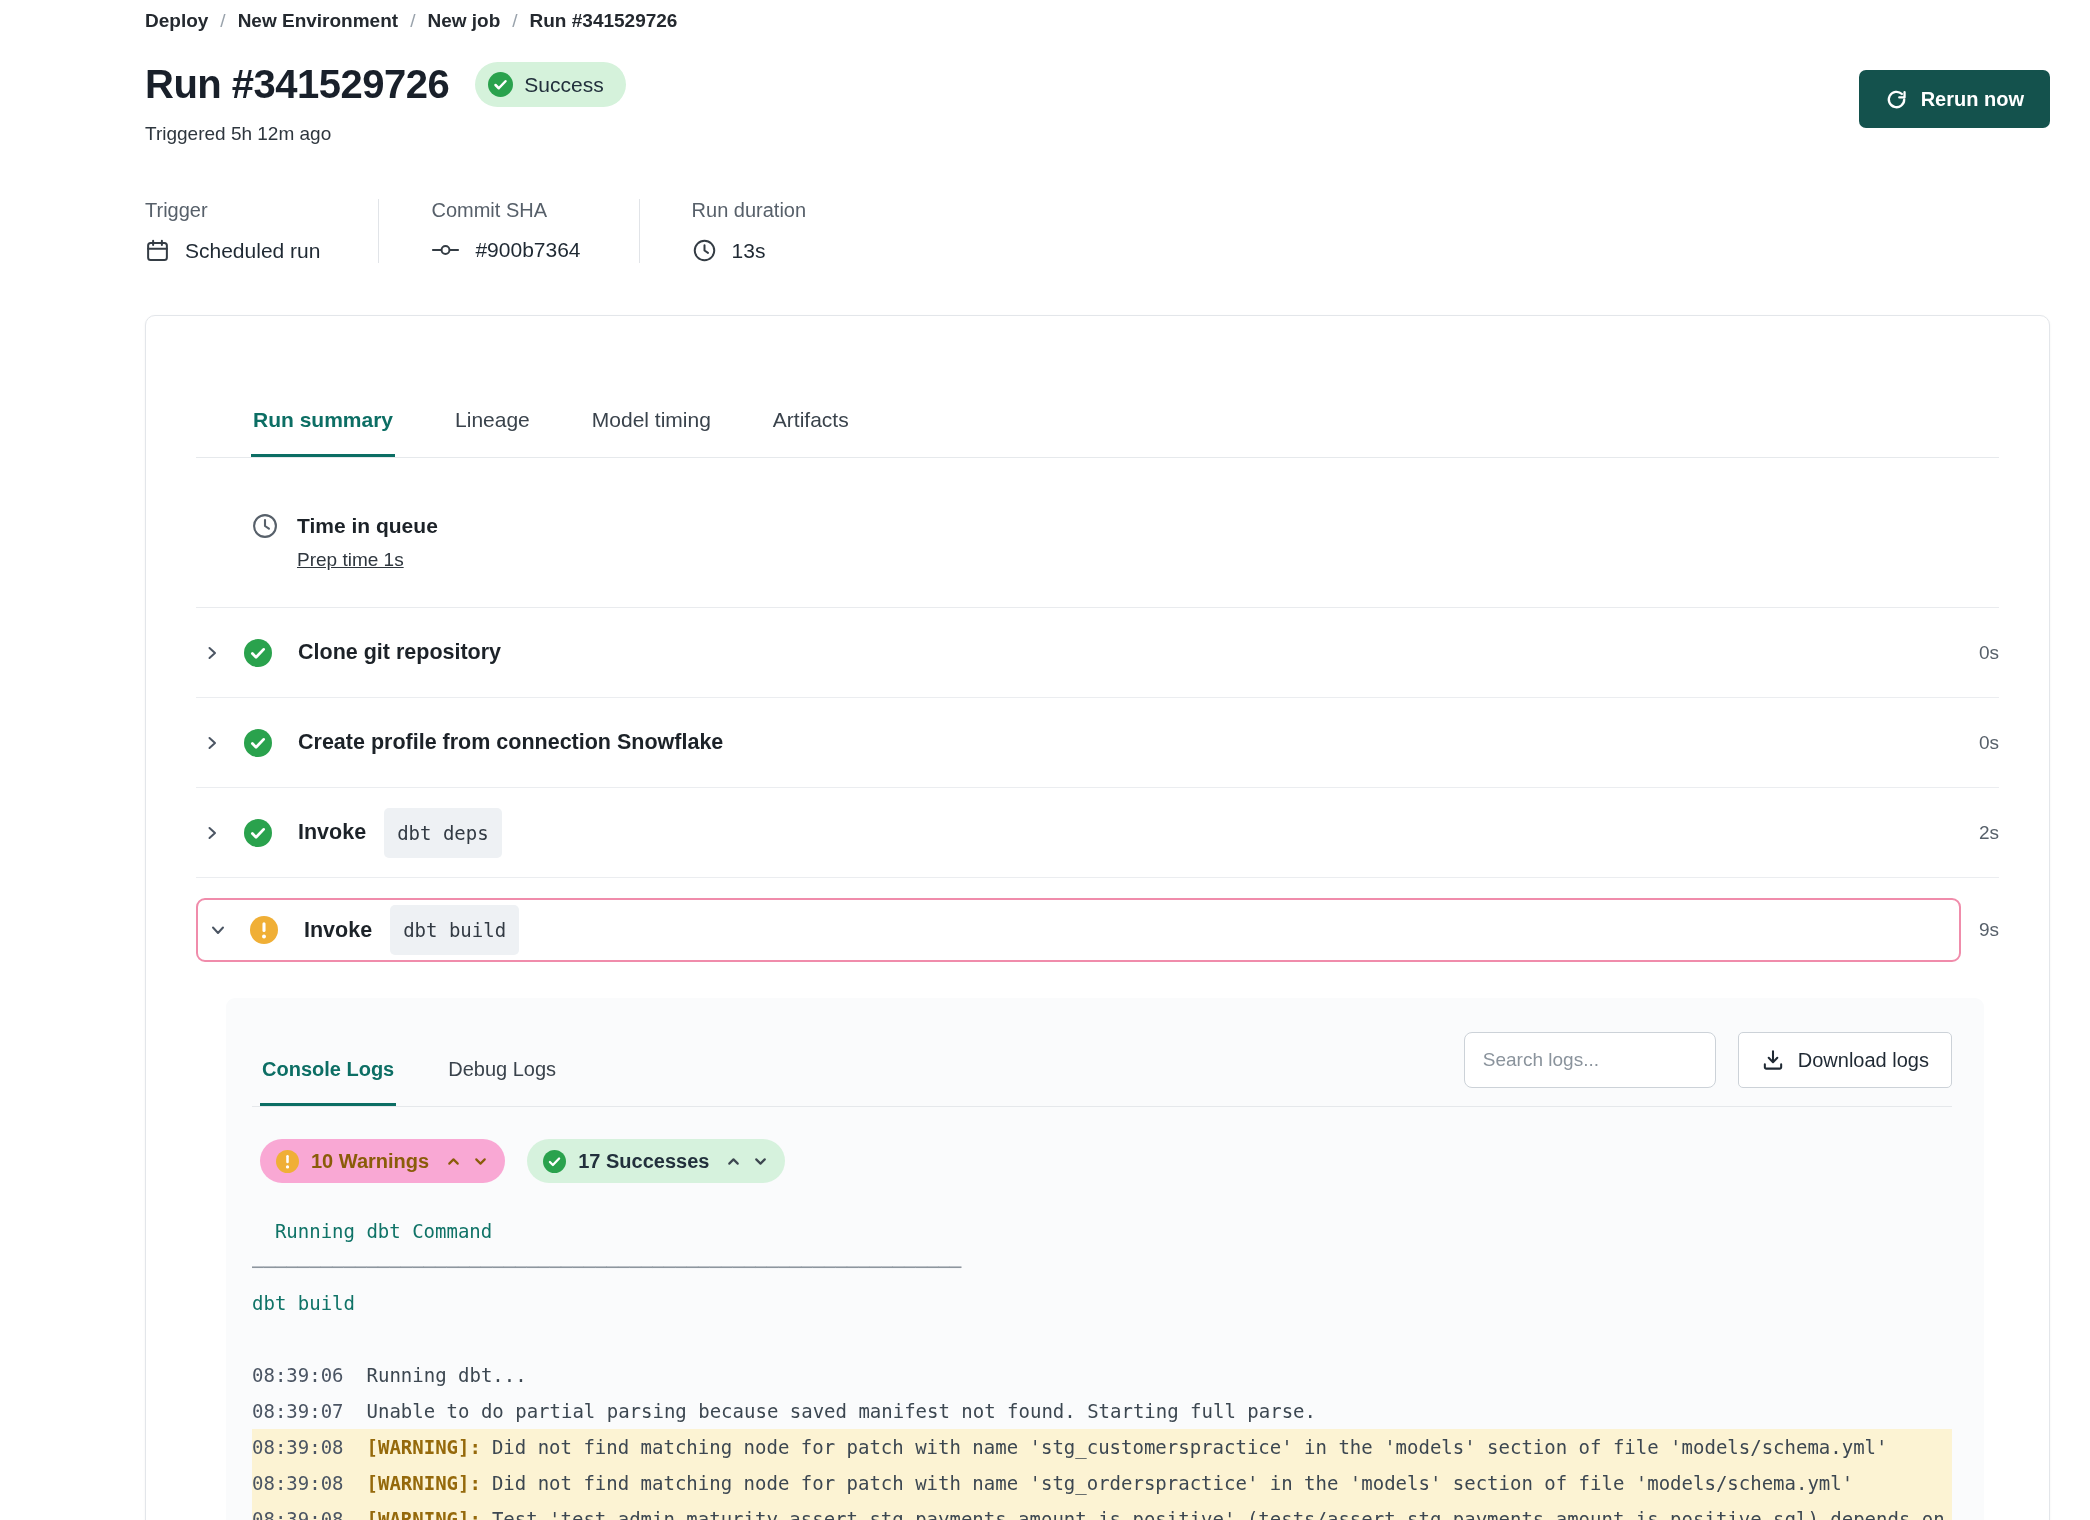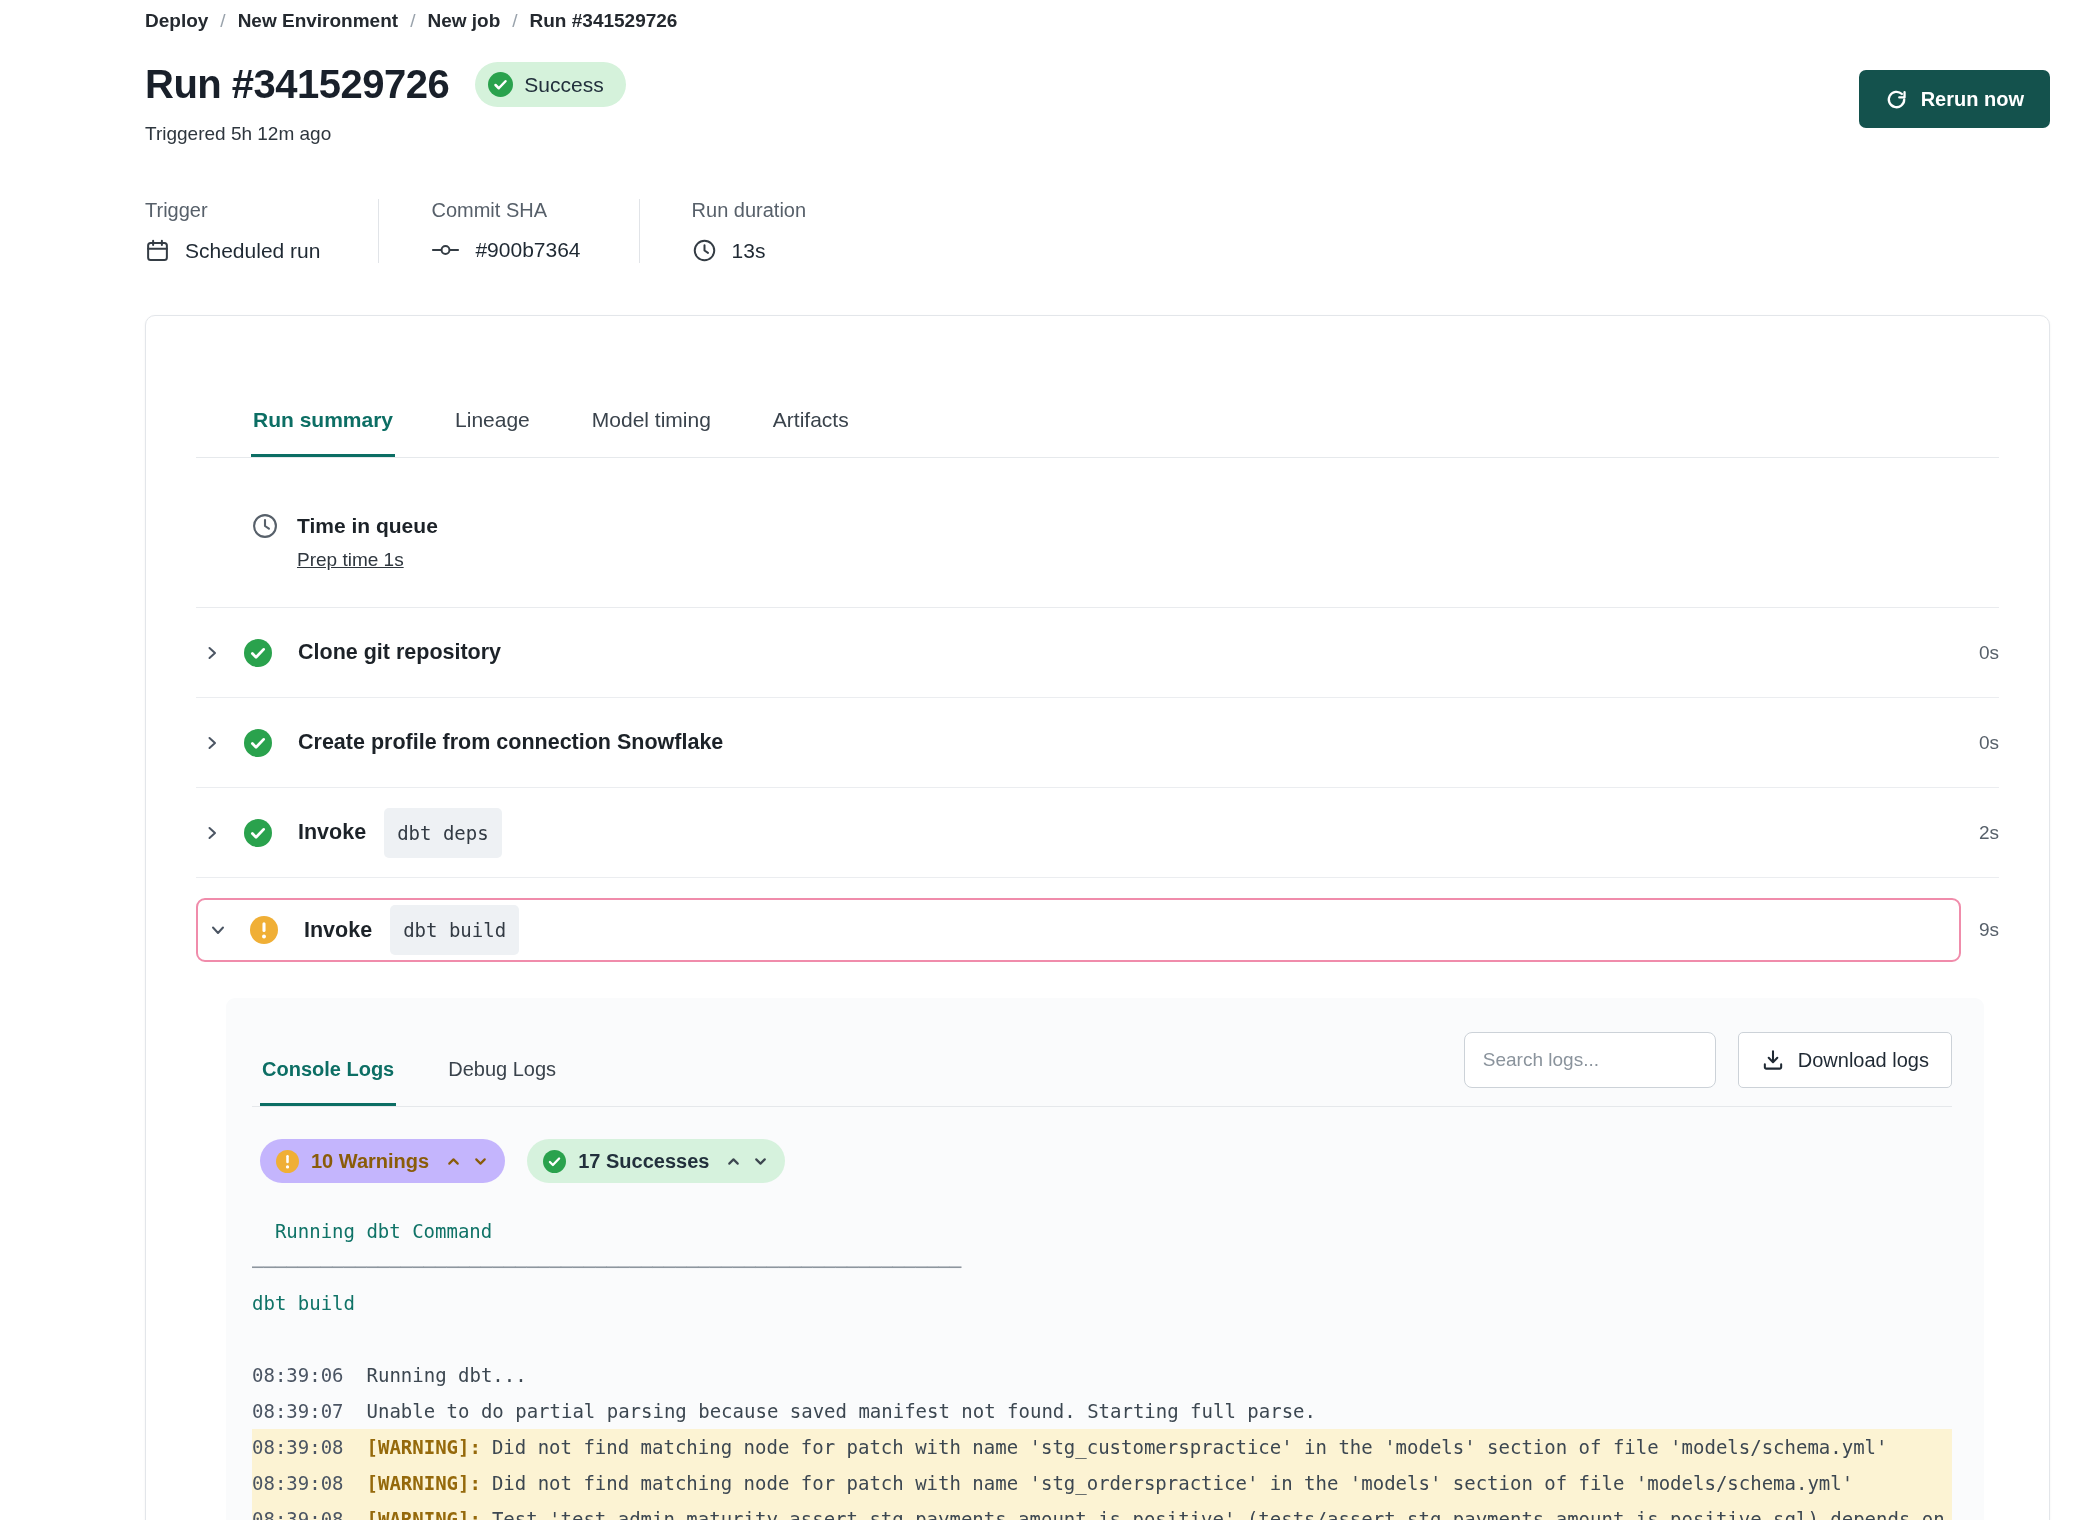--- a/index.html
+++ b/index.html
@@ -64,21 +64,21 @@
   .search-input { width:252px; height:56px; border:1px solid #ccd2d8; border-radius:8px;
     padding:0 18px; font-size:19px; font-family:inherit; color:#1f2933; background:#fff; }
   .search-input::placeholder { color:#8a939c; }
   .download-btn { height:56px; display:flex; align-items:center; gap:13px; background:#fff;
     border:1px solid #ccd2d8; border-radius:5px; padding:0 22px; font-size:20px; color:#1f2933;
     font-family:inherit; cursor:pointer; }
 
   .badge-row { margin-top:32px; display:flex; gap:22px; padding-left:8px; }
   .badge { display:inline-flex; align-items:center; gap:12px; height:44px; border-radius:999px;
     padding:0 16px; font-size:20px; font-weight:700; }
-  .badge-warn { background:#c4b5fd; color:#8a5c09; }
+  .badge-warn { background:#f9a8d4; color:#8a5c09; }
   .badge-ok { background:#d6f2dd; color:#22303c; }
   .badge .nav { display:flex; gap:10px; margin-left:4px; }
   .badge .nav span { display:flex; cursor:pointer; }
 
   .log-body { margin-top:30px; font-family:"DejaVu Sans Mono", monospace; font-size:19px;
     line-height:36px; color:#3c4751; }
   .log-line { white-space:pre-wrap; min-height:36px; }
   .log-line .t { margin-right:23px; color:#4b5563;text-align:right; }
   .log-line .px { margin-right:11px; color:#95690b; font-weight:700; }
   .log-line.cmd { color:#0f7367; }

